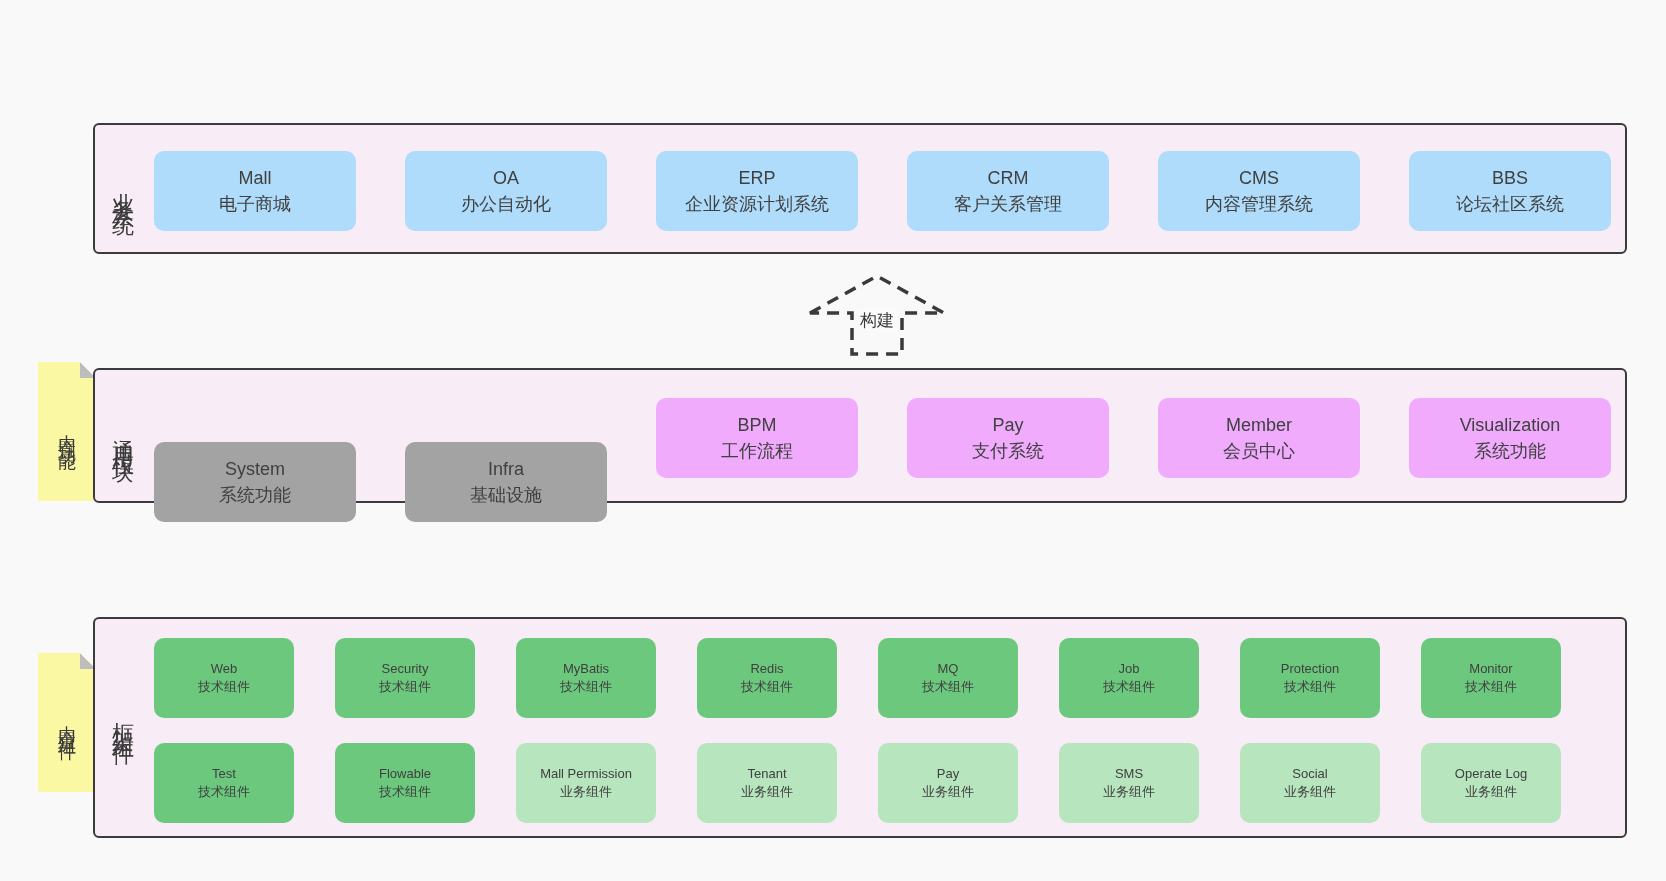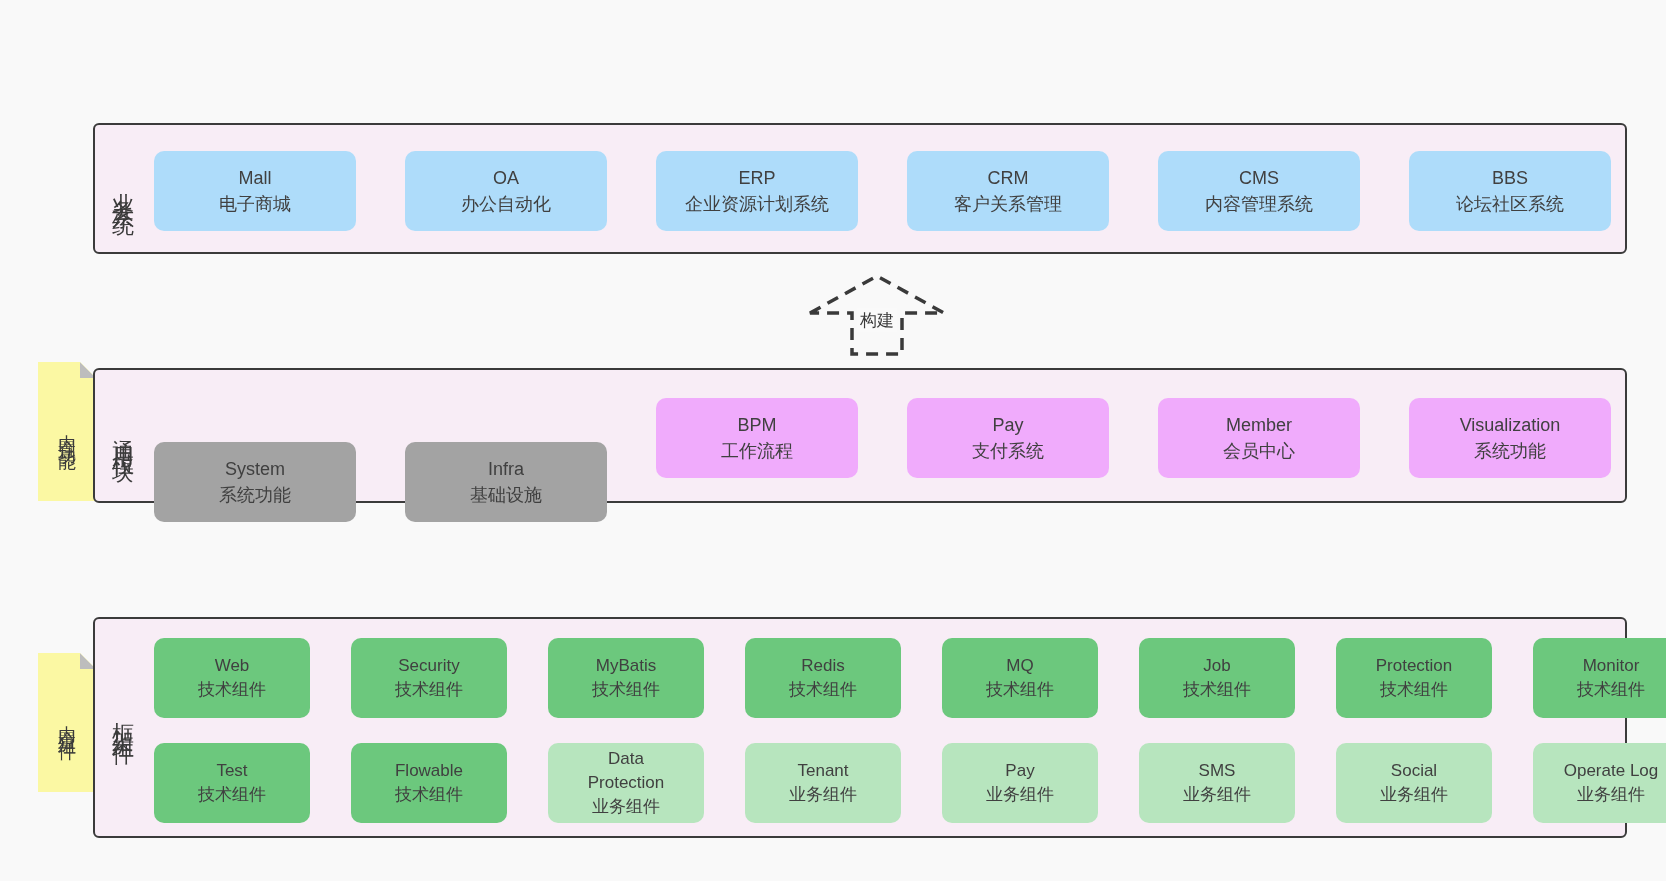--- a/index.html
+++ b/index.html
@@ -37,21 +37,21 @@
   #layer-business .boxes  { top:26px; }
   #layer-modules  .boxes  { top:28px; }
   #layer-components .row1 { top:19px;  gap:41px; }
   #layer-components .row2 { top:124px; gap:41px; }
 
   .box {
     width:202px; height:80px; border-radius:10px;
     display:flex; flex-direction:column; justify-content:center; align-items:center;
     text-align:center; font-size:18px; line-height:1.45; color:#404040;
   }
-  #layer-components .box { width:156px; font-size:17px; padding:0 20px; line-height:1.4;justify-content:center; }
+  #layer-components .box { width:140px; font-size:13px; padding:0 20px; line-height:1.4;justify-content:center; }
   .box .en { white-space:pre-wrap; }
 
   .blue   { background:#aedcfa; }
   .red    { background:#a3a3a3;margin-top:44px; }
   .pink   { background:#f0abfc; }
   .green  { background:#6cc87d; }
   .lgreen { background:#b7e5be; }
 
   
   .sticky {
@@ -204,21 +204,21 @@
     <div class="boxes row2">
       <div class="box green">
         <div class="en">Test</div>
         <div class="zh">技术组件</div>
       </div>
       <div class="box green">
         <div class="en">Flowable</div>
         <div class="zh">技术组件</div>
       </div>
       <div class="box lgreen">
-        <div class="en">Data Protection</div>
+        <div class="en">Mall Permission</div>
         <div class="zh">业务组件</div>
       </div>
       <div class="box lgreen">
         <div class="en">Tenant</div>
         <div class="zh">业务组件</div>
       </div>
       <div class="box lgreen">
         <div class="en">Pay</div>
         <div class="zh">业务组件</div>
       </div>

